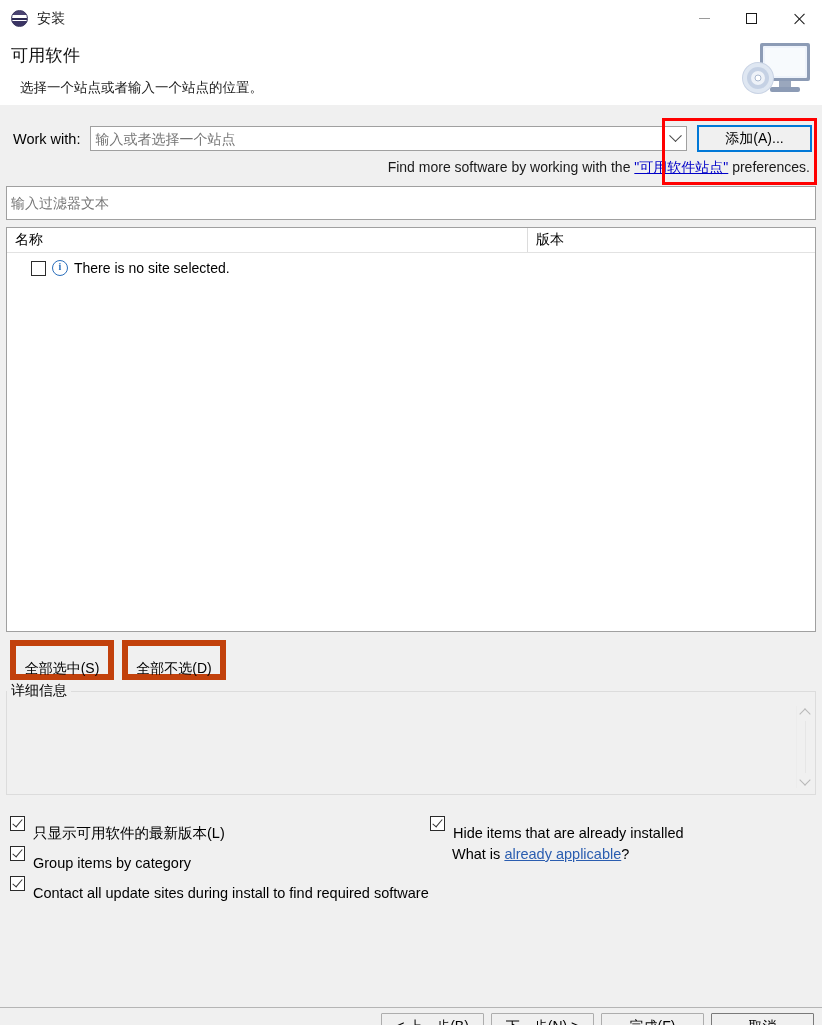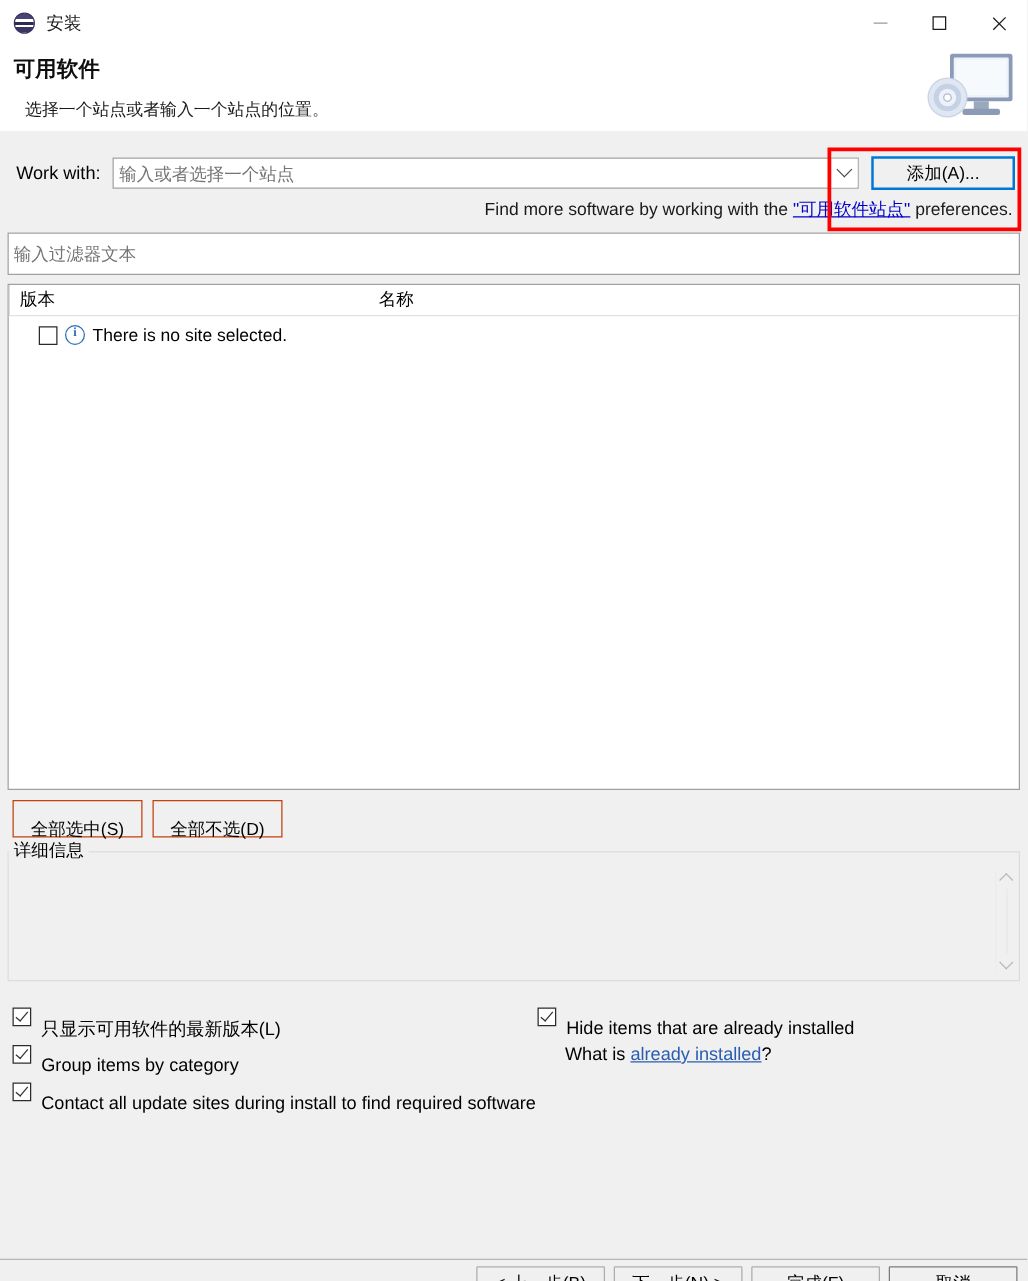--- a/index.html
+++ b/index.html
@@ -91,21 +91,21 @@
   
   .banner {
     background: #ffffff;
     height: 68px;
     position: relative;
     padding: 0 0 0 11px;
     box-sizing: border-box;
   }
   .banner-title {
     font-size: 17px;
-    font-weight: bold;
+    font-weight: normal;
     color: #0f0f0f;
     padding-top: 7px;
     letter-spacing: 0.3px;
   }
   .banner-sub {
     font-size: 13.5px;
     color: #1a1a1a;
     padding-top: 12px;
     padding-left: 9px;
   }
@@ -285,21 +285,21 @@
     display: flex;
     gap: 8px;
     margin-top: 8px;
     padding-left: 4px;
   }
   .btn-std {
     height: 26px;
     min-width: 104px;
     padding: 14px 8px;
     background: #f0f0f0;
-    border: 1px solid #c2410c;
+    border: 6px solid #c2410c;
     box-sizing: border-box;
     font-family: inherit;
     font-size: 14px;
     color: #000;
     cursor: default;
   }
 
   
   .group {
     margin-top: 11px;
@@ -478,22 +478,22 @@
   <div class="hint-line">
     <span>Find more software by working with the </span><a href="#">"可用软件站点"</a><span> preferences.</span>
   </div>
 
   
   <input class="filter-box" type="text" placeholder="输入过滤器文本" style="">
 
   
   <div class="table-wrap">
     <div class="table-head">
+      <div class="th th-name">名称</div>
       <div class="th th-ver">版本</div>
-      <div class="th th-name">名称</div>
     </div>
     <div class="table-row">
       <span class="cb"></span>
       <span class="info-icon">i</span>
       <span class="row-text">There is no site selected.</span>
     </div>
   </div>
 
   
   <div class="sel-buttons">
@@ -533,21 +533,21 @@
       <span class="cb checked"></span>
       <span class="opt-label">Contact all update sites during install to find required software</span>
     </div>
 
     <div class="opt-right-col">
       <div class="opt">
         <span class="cb checked"></span>
         <span class="opt-label">Hide items that are already installed</span>
       </div>
       <div class="whatis">
-        <span>What is </span><a href="#">already installed</a><span>?</span>
+        <span>What is </span><a href="#">already applicable</a><span>?</span>
       </div>
     </div>
 
   </div>
 </div>
 
 <div class="footer-sep"></div>
 <div class="footer-buttons">
   <button class="btn-footer">&lt; 上一步(B)</button>
   <button class="btn-footer">下一步(N) &gt;</button>

